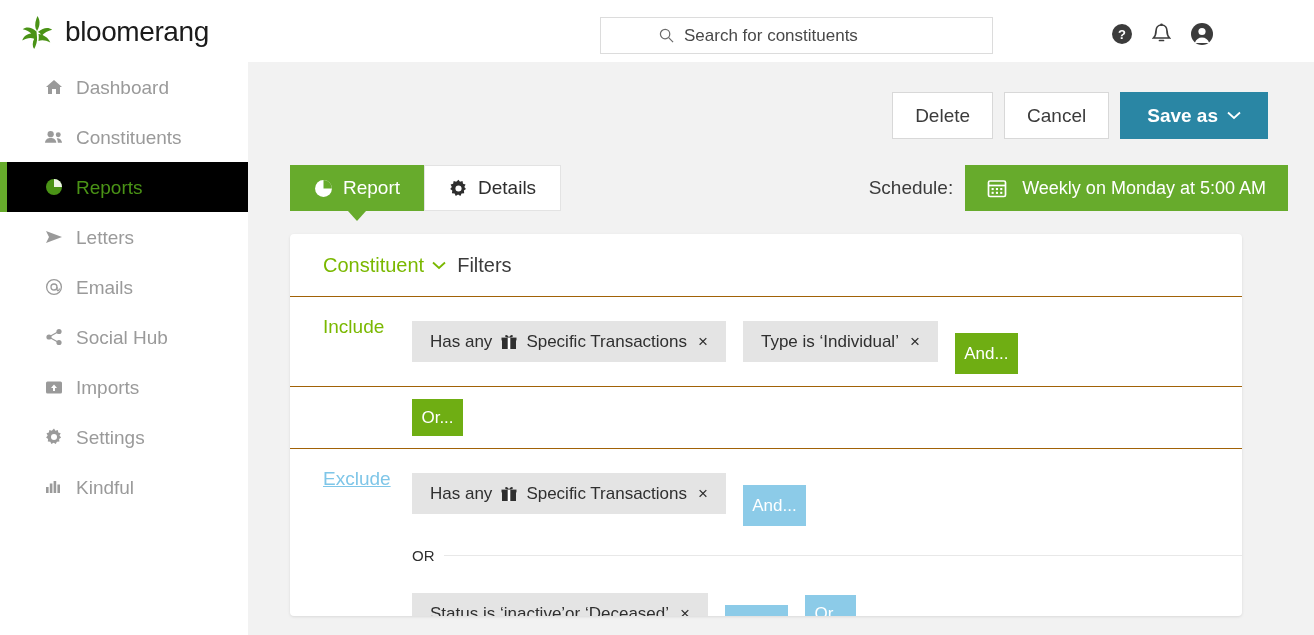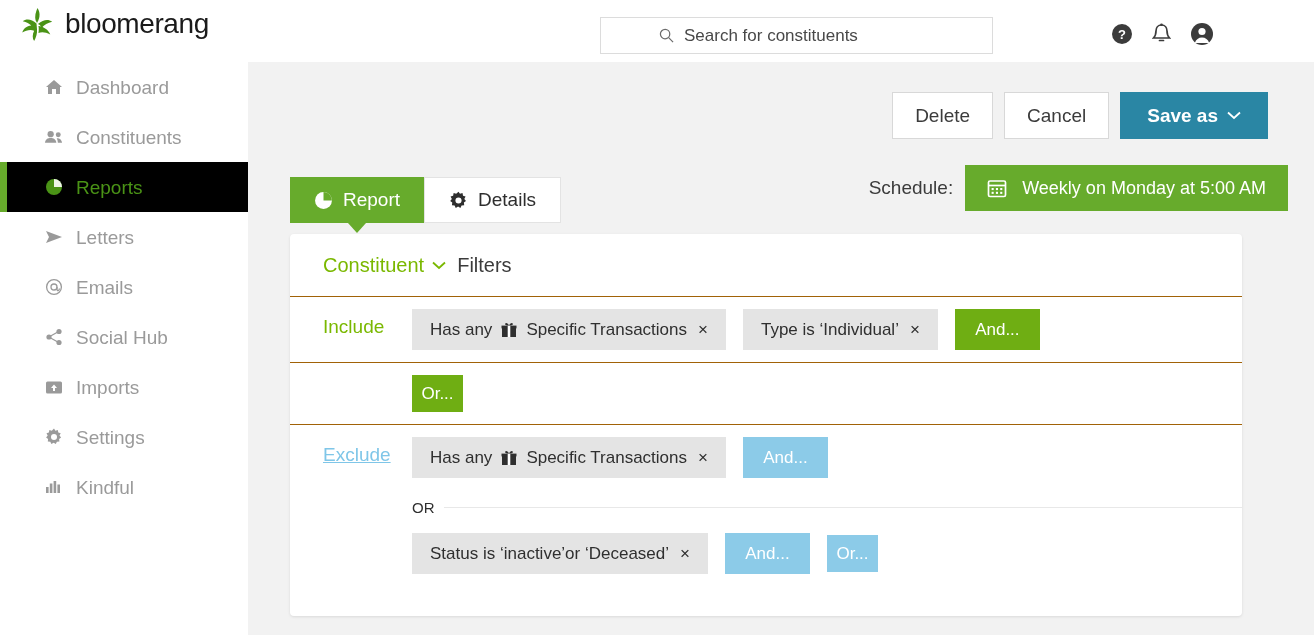--- a/index.html
+++ b/index.html
@@ -13,21 +13,21 @@
   .app { position: relative; width: 1314px; height: 635px; }
 
   
   .topbar {
     position: absolute; top: 0; left: 0;
     width: 1314px; height: 62px;
     background: #ffffff;
     display: flex; align-items: center;
   }
   .logo-wrap {
-    position: absolute; left: 18px; top: 6px;
+    position: absolute; left: 18px; top: 14px;
     display: flex; align-items: center; gap: 9px;
   }
   .logo-mark { width: 38px; height: 36px; display:block; }
   .logo-text {
     font-size: 28px; letter-spacing: -0.4px;
     color: #1b1b1b; font-weight: 400;
   }
 
   .searchbox {
     position: absolute; left: 600px; top: 17px;
@@ -110,21 +110,21 @@
     display:flex; align-items:center; justify-content:center; gap: 9px;
     cursor: pointer;
   }
   .chev { display:block; }
 
   
   .tabrow {
     position: absolute; left: 42px; top: 103px;
     width: 998px; height: 46px;
   }
-  .tabs { position: absolute; left: 0; top: 12px; display: flex; }
+  .tabs { position: absolute; left: 0; top: 0; display: flex; }
   .tab {
     height: 46px; padding: 0 24px;
     display: flex; align-items: center; gap: 10px;
     font-size: 19px; cursor: pointer;
   }
   .tab.active { background: #67ab2c; color: #ffffff; position: relative; }
   .tab.active::after {
     content: ""; position: absolute;
     left: 50%; margin-left: -9px; bottom: -10px;
     width: 0; height: 0;
@@ -195,21 +195,21 @@
   .btn-and-green, .btn-or-green {
     background: #6fae13; color: #fff; font-size: 17px;
     display: flex; align-items: center; justify-content: center;
     cursor: pointer;
   }
   .btn-and-blue, .btn-or-blue {
     background: #8ccbe8; color: #fff; font-size: 17px;
     display: flex; align-items: center; justify-content: center;
     cursor: pointer;
   }
-  .btn-and-green, .btn-and-blue { height: 41px; width: 85px; }
+  .btn-and-green, .btn-and-blue { height: 41px; width: 63px; margin-top: 24px; }
   .btn-or-green, .btn-or-blue { height: 37px; width: 51px; }
 
   .or-divider {
     display: flex; align-items: center; gap: 9px;
     width: 100%; margin: 4px 0 0 0;
   }
   .or-divider .or-text { font-size: 15px; color: #2f2f2f; }
   .or-divider .or-line { flex: 1; height: 1px; background: #e8e8e8; }
   .sub-line { display: flex; align-items: center; gap: 17px; }
 </style>

